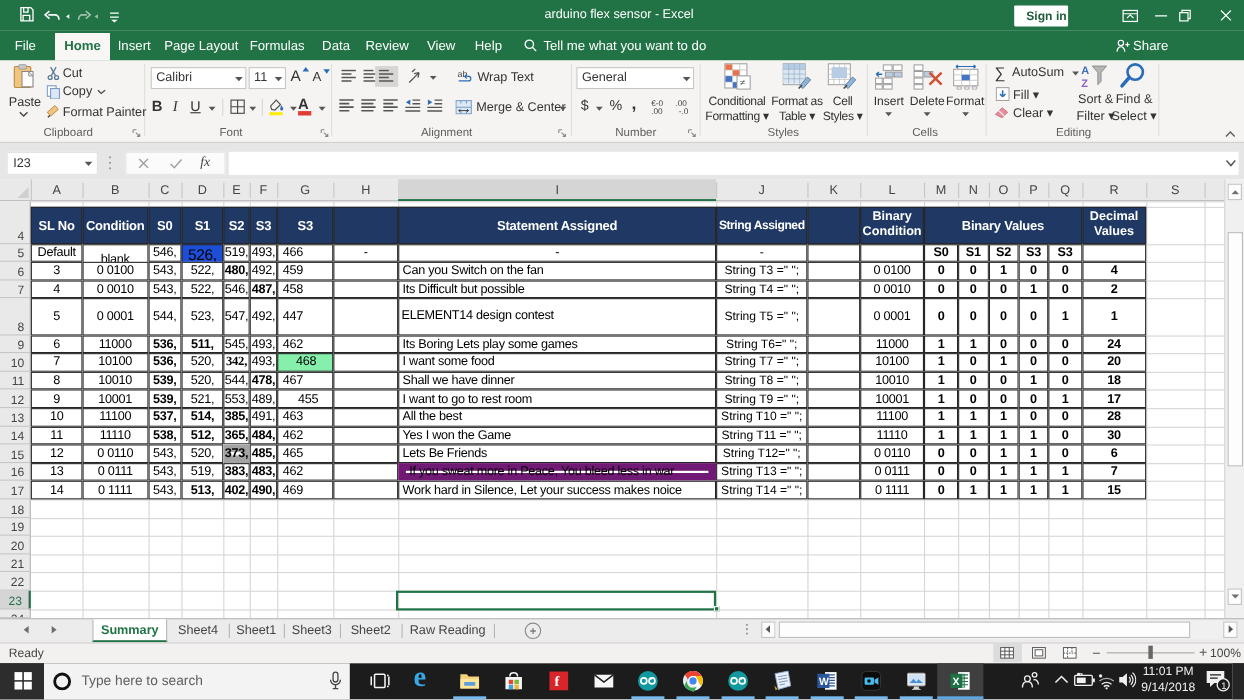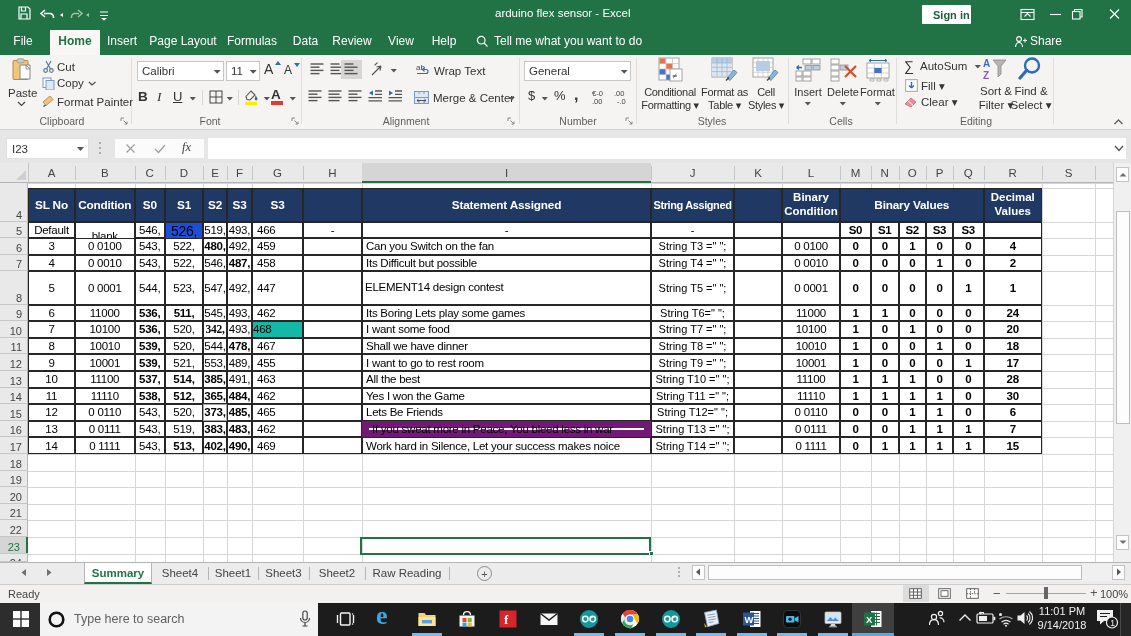--- a/index.html
+++ b/index.html
@@ -629,21 +629,21 @@
 <div class="ab" style="left:899.5px;top:305.6px;width:27.5px;height:16.6px;border:1px solid #262626;margin-top:-1px;margin-left:-1px;display:flex;align-items:center;justify-content:center;background:#fff;color:#000;font-weight:bold;font-size:11.5px;letter-spacing:-0.25px;">0</div>
 <div class="ab" style="left:927px;top:305.6px;width:27px;height:16.6px;border:1px solid #262626;margin-top:-1px;margin-left:-1px;display:flex;align-items:center;justify-content:center;background:#fff;color:#000;font-weight:bold;font-size:11.5px;letter-spacing:-0.25px;">0</div>
 <div class="ab" style="left:954px;top:305.6px;width:30.5px;height:16.6px;border:1px solid #262626;margin-top:-1px;margin-left:-1px;display:flex;align-items:center;justify-content:center;background:#fff;color:#000;font-weight:bold;font-size:11.5px;letter-spacing:-0.25px;">0</div>
 <div class="ab" style="left:984.5px;top:305.6px;width:58.5px;height:16.6px;border:1px solid #262626;margin-top:-1px;margin-left:-1px;display:flex;align-items:center;justify-content:center;background:#fff;color:#000;font-weight:bold;font-size:11.5px;letter-spacing:-0.25px;">24</div>
 <div class="ab" style="left:29px;top:322.2px;width:47px;height:16.6px;border:1px solid #262626;margin-top:-1px;margin-left:-1px;display:flex;align-items:center;justify-content:center;background:#fff;color:#000;font-size:11.5px;letter-spacing:-0.25px;">7</div>
 <div class="ab" style="left:76px;top:322.2px;width:59.5px;height:16.6px;border:1px solid #262626;margin-top:-1px;margin-left:-1px;display:flex;align-items:center;justify-content:center;background:#fff;color:#000;font-size:11.5px;letter-spacing:-0.25px;">10100</div>
 <div class="ab" style="left:135.5px;top:322.2px;width:30.5px;height:16.6px;border:1px solid #262626;margin-top:-1px;margin-left:-1px;display:flex;align-items:center;justify-content:center;background:#fff;color:#000;font-weight:bold;font-size:11.5px;letter-spacing:-0.25px;">536,</div>
 <div class="ab" style="left:166px;top:322.2px;width:38px;height:16.6px;border:1px solid #262626;margin-top:-1px;margin-left:-1px;display:flex;align-items:center;justify-content:center;background:#fff;color:#000;font-size:11.5px;letter-spacing:-0.25px;">520,</div>
 <div class="ab" style="left:204px;top:322.2px;width:24px;height:16.6px;border:1px solid #262626;margin-top:-1px;margin-left:-1px;display:flex;align-items:center;justify-content:center;background:#fff;color:#000;font-weight:bold;font-size:11.5px;letter-spacing:-0.25px;font-family:Liberation Serif, serif;">342,</div>
 <div class="ab" style="left:228px;top:322.2px;width:25px;height:16.6px;border:1px solid #262626;margin-top:-1px;margin-left:-1px;display:flex;align-items:center;justify-content:center;background:#fff;color:#000;font-size:11.5px;letter-spacing:-0.25px;">493,</div>
-<div class="ab" style="left:253px;top:322.2px;width:51px;height:16.6px;border:1px solid #262626;margin-top:-1px;margin-left:-1px;display:flex;align-items:center;justify-content:flex-start;padding-left:0;background:#14b8a6;color:#000;font-size:11.5px;letter-spacing:-0.25px;">468</div>
+<div class="ab" style="left:253px;top:322.2px;width:51px;height:16.6px;border:1px solid #262626;margin-top:-1px;margin-left:-1px;display:flex;align-items:center;justify-content:flex-start;padding-left:16px;background:#86efac;color:#000;font-size:11.5px;letter-spacing:-0.25px;">468</div>
 <div class="ab" style="left:304px;top:322.2px;width:59px;height:16.6px;border:1px solid #262626;margin-top:-1px;margin-left:-1px;display:flex;align-items:center;justify-content:center;background:#fff;color:#000;font-size:11.5px;letter-spacing:-0.25px;"></div>
 <div class="ab" style="left:363px;top:322.2px;width:289px;height:16.6px;border:1px solid #262626;margin-top:-1px;margin-left:-1px;display:flex;align-items:center;justify-content:flex-start;padding-left:3px;background:#fff;color:#000;font-size:11.5px;letter-spacing:-0.25px;">I want some food</div>
 <div class="ab" style="left:652px;top:322.2px;width:83px;height:16.6px;border:1px solid #262626;margin-top:-1px;margin-left:-1px;display:flex;align-items:center;justify-content:center;background:#fff;color:#000;font-size:11px;">String T7 =" ";</div>
 <div class="ab" style="left:735px;top:322.2px;width:48px;height:16.6px;border:1px solid #262626;margin-top:-1px;margin-left:-1px;display:flex;align-items:center;justify-content:center;background:#fff;color:#000;font-size:11.5px;letter-spacing:-0.25px;"></div>
 <div class="ab" style="left:783px;top:322.2px;width:58px;height:16.6px;border:1px solid #262626;margin-top:-1px;margin-left:-1px;display:flex;align-items:center;justify-content:center;background:#fff;color:#000;font-size:11.5px;letter-spacing:-0.25px;">10100</div>
 <div class="ab" style="left:841px;top:322.2px;width:31px;height:16.6px;border:1px solid #262626;margin-top:-1px;margin-left:-1px;display:flex;align-items:center;justify-content:center;background:#fff;color:#000;font-weight:bold;font-size:11.5px;letter-spacing:-0.25px;">1</div>
 <div class="ab" style="left:872px;top:322.2px;width:27.5px;height:16.6px;border:1px solid #262626;margin-top:-1px;margin-left:-1px;display:flex;align-items:center;justify-content:center;background:#fff;color:#000;font-weight:bold;font-size:11.5px;letter-spacing:-0.25px;">0</div>
 <div class="ab" style="left:899.5px;top:322.2px;width:27.5px;height:16.6px;border:1px solid #262626;margin-top:-1px;margin-left:-1px;display:flex;align-items:center;justify-content:center;background:#fff;color:#000;font-weight:bold;font-size:11.5px;letter-spacing:-0.25px;">1</div>
 <div class="ab" style="left:927px;top:322.2px;width:27px;height:16.6px;border:1px solid #262626;margin-top:-1px;margin-left:-1px;display:flex;align-items:center;justify-content:center;background:#fff;color:#000;font-weight:bold;font-size:11.5px;letter-spacing:-0.25px;">0</div>
 <div class="ab" style="left:954px;top:322.2px;width:30.5px;height:16.6px;border:1px solid #262626;margin-top:-1px;margin-left:-1px;display:flex;align-items:center;justify-content:center;background:#fff;color:#000;font-weight:bold;font-size:11.5px;letter-spacing:-0.25px;">0</div>
@@ -665,21 +665,21 @@
 <div class="ab" style="left:899.5px;top:338.8px;width:27.5px;height:16.6px;border:1px solid #262626;margin-top:-1px;margin-left:-1px;display:flex;align-items:center;justify-content:center;background:#fff;color:#000;font-weight:bold;font-size:11.5px;letter-spacing:-0.25px;">0</div>
 <div class="ab" style="left:927px;top:338.8px;width:27px;height:16.6px;border:1px solid #262626;margin-top:-1px;margin-left:-1px;display:flex;align-items:center;justify-content:center;background:#fff;color:#000;font-weight:bold;font-size:11.5px;letter-spacing:-0.25px;">1</div>
 <div class="ab" style="left:954px;top:338.8px;width:30.5px;height:16.6px;border:1px solid #262626;margin-top:-1px;margin-left:-1px;display:flex;align-items:center;justify-content:center;background:#fff;color:#000;font-weight:bold;font-size:11.5px;letter-spacing:-0.25px;">0</div>
 <div class="ab" style="left:984.5px;top:338.8px;width:58.5px;height:16.6px;border:1px solid #262626;margin-top:-1px;margin-left:-1px;display:flex;align-items:center;justify-content:center;background:#fff;color:#000;font-weight:bold;font-size:11.5px;letter-spacing:-0.25px;">18</div>
 <div class="ab" style="left:29px;top:355.4px;width:47px;height:16.6px;border:1px solid #262626;margin-top:-1px;margin-left:-1px;display:flex;align-items:center;justify-content:center;background:#fff;color:#000;font-size:11.5px;letter-spacing:-0.25px;">9</div>
 <div class="ab" style="left:76px;top:355.4px;width:59.5px;height:16.6px;border:1px solid #262626;margin-top:-1px;margin-left:-1px;display:flex;align-items:center;justify-content:center;background:#fff;color:#000;font-size:11.5px;letter-spacing:-0.25px;">10001</div>
 <div class="ab" style="left:135.5px;top:355.4px;width:30.5px;height:16.6px;border:1px solid #262626;margin-top:-1px;margin-left:-1px;display:flex;align-items:center;justify-content:center;background:#fff;color:#000;font-weight:bold;font-size:11.5px;letter-spacing:-0.25px;">539,</div>
 <div class="ab" style="left:166px;top:355.4px;width:38px;height:16.6px;border:1px solid #262626;margin-top:-1px;margin-left:-1px;display:flex;align-items:center;justify-content:center;background:#fff;color:#000;font-size:11.5px;letter-spacing:-0.25px;">521,</div>
 <div class="ab" style="left:204px;top:355.4px;width:24px;height:16.6px;border:1px solid #262626;margin-top:-1px;margin-left:-1px;display:flex;align-items:center;justify-content:center;background:#fff;color:#000;font-size:11.5px;letter-spacing:-0.25px;">553,</div>
 <div class="ab" style="left:228px;top:355.4px;width:25px;height:16.6px;border:1px solid #262626;margin-top:-1px;margin-left:-1px;display:flex;align-items:center;justify-content:center;background:#fff;color:#000;font-size:11.5px;letter-spacing:-0.25px;">489,</div>
-<div class="ab" style="left:253px;top:355.4px;width:51px;height:16.6px;border:1px solid #262626;margin-top:-1px;margin-left:-1px;display:flex;align-items:center;justify-content:flex-start;padding-left:4px;background:#fff;color:#000;font-size:11.5px;letter-spacing:-0.25px;">455</div>
+<div class="ab" style="left:253px;top:355.4px;width:51px;height:16.6px;border:1px solid #262626;margin-top:-1px;margin-left:-1px;display:flex;align-items:center;justify-content:flex-start;padding-left:18px;background:#fff;color:#000;font-size:11.5px;letter-spacing:-0.25px;">455</div>
 <div class="ab" style="left:304px;top:355.4px;width:59px;height:16.6px;border:1px solid #262626;margin-top:-1px;margin-left:-1px;display:flex;align-items:center;justify-content:center;background:#fff;color:#000;font-size:11.5px;letter-spacing:-0.25px;"></div>
 <div class="ab" style="left:363px;top:355.4px;width:289px;height:16.6px;border:1px solid #262626;margin-top:-1px;margin-left:-1px;display:flex;align-items:center;justify-content:flex-start;padding-left:3px;background:#fff;color:#000;font-size:11.5px;letter-spacing:-0.25px;">I want to go to rest room</div>
 <div class="ab" style="left:652px;top:355.4px;width:83px;height:16.6px;border:1px solid #262626;margin-top:-1px;margin-left:-1px;display:flex;align-items:center;justify-content:center;background:#fff;color:#000;font-size:11px;">String T9 =" ";</div>
 <div class="ab" style="left:735px;top:355.4px;width:48px;height:16.6px;border:1px solid #262626;margin-top:-1px;margin-left:-1px;display:flex;align-items:center;justify-content:center;background:#fff;color:#000;font-size:11.5px;letter-spacing:-0.25px;"></div>
 <div class="ab" style="left:783px;top:355.4px;width:58px;height:16.6px;border:1px solid #262626;margin-top:-1px;margin-left:-1px;display:flex;align-items:center;justify-content:center;background:#fff;color:#000;font-size:11.5px;letter-spacing:-0.25px;">10001</div>
 <div class="ab" style="left:841px;top:355.4px;width:31px;height:16.6px;border:1px solid #262626;margin-top:-1px;margin-left:-1px;display:flex;align-items:center;justify-content:center;background:#fff;color:#000;font-weight:bold;font-size:11.5px;letter-spacing:-0.25px;">1</div>
 <div class="ab" style="left:872px;top:355.4px;width:27.5px;height:16.6px;border:1px solid #262626;margin-top:-1px;margin-left:-1px;display:flex;align-items:center;justify-content:center;background:#fff;color:#000;font-weight:bold;font-size:11.5px;letter-spacing:-0.25px;">0</div>
 <div class="ab" style="left:899.5px;top:355.4px;width:27.5px;height:16.6px;border:1px solid #262626;margin-top:-1px;margin-left:-1px;display:flex;align-items:center;justify-content:center;background:#fff;color:#000;font-weight:bold;font-size:11.5px;letter-spacing:-0.25px;">0</div>
 <div class="ab" style="left:927px;top:355.4px;width:27px;height:16.6px;border:1px solid #262626;margin-top:-1px;margin-left:-1px;display:flex;align-items:center;justify-content:center;background:#fff;color:#000;font-weight:bold;font-size:11.5px;letter-spacing:-0.25px;">0</div>
 <div class="ab" style="left:954px;top:355.4px;width:30.5px;height:16.6px;border:1px solid #262626;margin-top:-1px;margin-left:-1px;display:flex;align-items:center;justify-content:center;background:#fff;color:#000;font-weight:bold;font-size:11.5px;letter-spacing:-0.25px;">1</div>
@@ -717,21 +717,21 @@
 <div class="ab" style="left:841px;top:388.6px;width:31px;height:16.6px;border:1px solid #262626;margin-top:-1px;margin-left:-1px;display:flex;align-items:center;justify-content:center;background:#fff;color:#000;font-weight:bold;font-size:11.5px;letter-spacing:-0.25px;">1</div>
 <div class="ab" style="left:872px;top:388.6px;width:27.5px;height:16.6px;border:1px solid #262626;margin-top:-1px;margin-left:-1px;display:flex;align-items:center;justify-content:center;background:#fff;color:#000;font-weight:bold;font-size:11.5px;letter-spacing:-0.25px;">1</div>
 <div class="ab" style="left:899.5px;top:388.6px;width:27.5px;height:16.6px;border:1px solid #262626;margin-top:-1px;margin-left:-1px;display:flex;align-items:center;justify-content:center;background:#fff;color:#000;font-weight:bold;font-size:11.5px;letter-spacing:-0.25px;">1</div>
 <div class="ab" style="left:927px;top:388.6px;width:27px;height:16.6px;border:1px solid #262626;margin-top:-1px;margin-left:-1px;display:flex;align-items:center;justify-content:center;background:#fff;color:#000;font-weight:bold;font-size:11.5px;letter-spacing:-0.25px;">1</div>
 <div class="ab" style="left:954px;top:388.6px;width:30.5px;height:16.6px;border:1px solid #262626;margin-top:-1px;margin-left:-1px;display:flex;align-items:center;justify-content:center;background:#fff;color:#000;font-weight:bold;font-size:11.5px;letter-spacing:-0.25px;">0</div>
 <div class="ab" style="left:984.5px;top:388.6px;width:58.5px;height:16.6px;border:1px solid #262626;margin-top:-1px;margin-left:-1px;display:flex;align-items:center;justify-content:center;background:#fff;color:#000;font-weight:bold;font-size:11.5px;letter-spacing:-0.25px;">30</div>
 <div class="ab" style="left:29px;top:405.2px;width:47px;height:16.6px;border:1px solid #262626;margin-top:-1px;margin-left:-1px;display:flex;align-items:center;justify-content:center;background:#fff;color:#000;font-size:11.5px;letter-spacing:-0.25px;">12</div>
 <div class="ab" style="left:76px;top:405.2px;width:59.5px;height:16.6px;border:1px solid #262626;margin-top:-1px;margin-left:-1px;display:flex;align-items:center;justify-content:center;background:#fff;color:#000;font-size:11.5px;letter-spacing:-0.25px;">0 0110</div>
 <div class="ab" style="left:135.5px;top:405.2px;width:30.5px;height:16.6px;border:1px solid #262626;margin-top:-1px;margin-left:-1px;display:flex;align-items:center;justify-content:center;background:#fff;color:#000;font-size:11.5px;letter-spacing:-0.25px;">543,</div>
 <div class="ab" style="left:166px;top:405.2px;width:38px;height:16.6px;border:1px solid #262626;margin-top:-1px;margin-left:-1px;display:flex;align-items:center;justify-content:center;background:#fff;color:#000;font-size:11.5px;letter-spacing:-0.25px;">520,</div>
-<div class="ab" style="left:204px;top:405.2px;width:24px;height:16.6px;border:1px solid #a3a3a3;margin-top:-1px;margin-left:-1px;display:flex;align-items:center;justify-content:center;background:#fff;color:#000;font-weight:bold;font-size:11.5px;letter-spacing:-0.25px;">373,</div>
+<div class="ab" style="left:204px;top:405.2px;width:24px;height:16.6px;border:7px solid #a3a3a3;margin-top:-1px;margin-left:-1px;display:flex;align-items:center;justify-content:center;background:#fff;color:#000;font-weight:bold;font-size:11.5px;letter-spacing:-0.25px;">373,</div>
 <div class="ab" style="left:228px;top:405.2px;width:25px;height:16.6px;border:1px solid #262626;margin-top:-1px;margin-left:-1px;display:flex;align-items:center;justify-content:center;background:#fff;color:#000;font-weight:bold;font-size:11.5px;letter-spacing:-0.25px;">485,</div>
 <div class="ab" style="left:253px;top:405.2px;width:51px;height:16.6px;border:1px solid #262626;margin-top:-1px;margin-left:-1px;display:flex;align-items:center;justify-content:flex-start;padding-left:4px;background:#fff;color:#000;font-size:11.5px;letter-spacing:-0.25px;">465</div>
 <div class="ab" style="left:304px;top:405.2px;width:59px;height:16.6px;border:1px solid #262626;margin-top:-1px;margin-left:-1px;display:flex;align-items:center;justify-content:center;background:#fff;color:#000;font-size:11.5px;letter-spacing:-0.25px;"></div>
 <div class="ab" style="left:363px;top:405.2px;width:289px;height:16.6px;border:1px solid #262626;margin-top:-1px;margin-left:-1px;display:flex;align-items:center;justify-content:flex-start;padding-left:3px;background:#fff;color:#000;font-size:11.5px;letter-spacing:-0.25px;">Lets Be Friends</div>
 <div class="ab" style="left:652px;top:405.2px;width:83px;height:16.6px;border:1px solid #262626;margin-top:-1px;margin-left:-1px;display:flex;align-items:center;justify-content:center;background:#fff;color:#000;font-size:11px;">String T12=" ";</div>
 <div class="ab" style="left:735px;top:405.2px;width:48px;height:16.6px;border:1px solid #262626;margin-top:-1px;margin-left:-1px;display:flex;align-items:center;justify-content:center;background:#fff;color:#000;font-size:11.5px;letter-spacing:-0.25px;"></div>
 <div class="ab" style="left:783px;top:405.2px;width:58px;height:16.6px;border:1px solid #262626;margin-top:-1px;margin-left:-1px;display:flex;align-items:center;justify-content:center;background:#fff;color:#000;font-size:11.5px;letter-spacing:-0.25px;">0 0110</div>
 <div class="ab" style="left:841px;top:405.2px;width:31px;height:16.6px;border:1px solid #262626;margin-top:-1px;margin-left:-1px;display:flex;align-items:center;justify-content:center;background:#fff;color:#000;font-weight:bold;font-size:11.5px;letter-spacing:-0.25px;">0</div>
 <div class="ab" style="left:872px;top:405.2px;width:27.5px;height:16.6px;border:1px solid #262626;margin-top:-1px;margin-left:-1px;display:flex;align-items:center;justify-content:center;background:#fff;color:#000;font-weight:bold;font-size:11.5px;letter-spacing:-0.25px;">0</div>
 <div class="ab" style="left:899.5px;top:405.2px;width:27.5px;height:16.6px;border:1px solid #262626;margin-top:-1px;margin-left:-1px;display:flex;align-items:center;justify-content:center;background:#fff;color:#000;font-weight:bold;font-size:11.5px;letter-spacing:-0.25px;">1</div>

